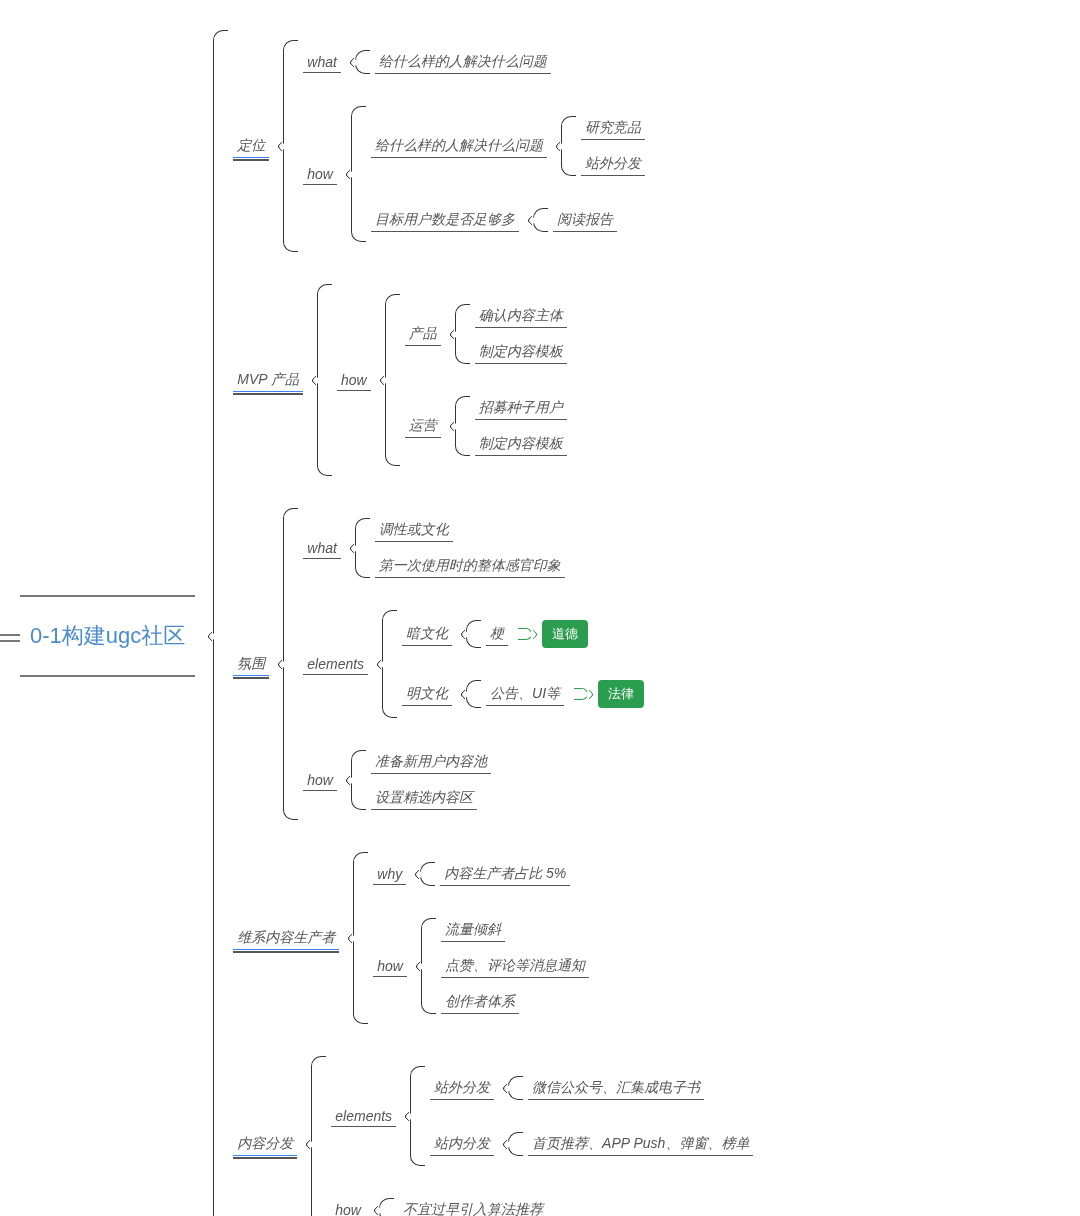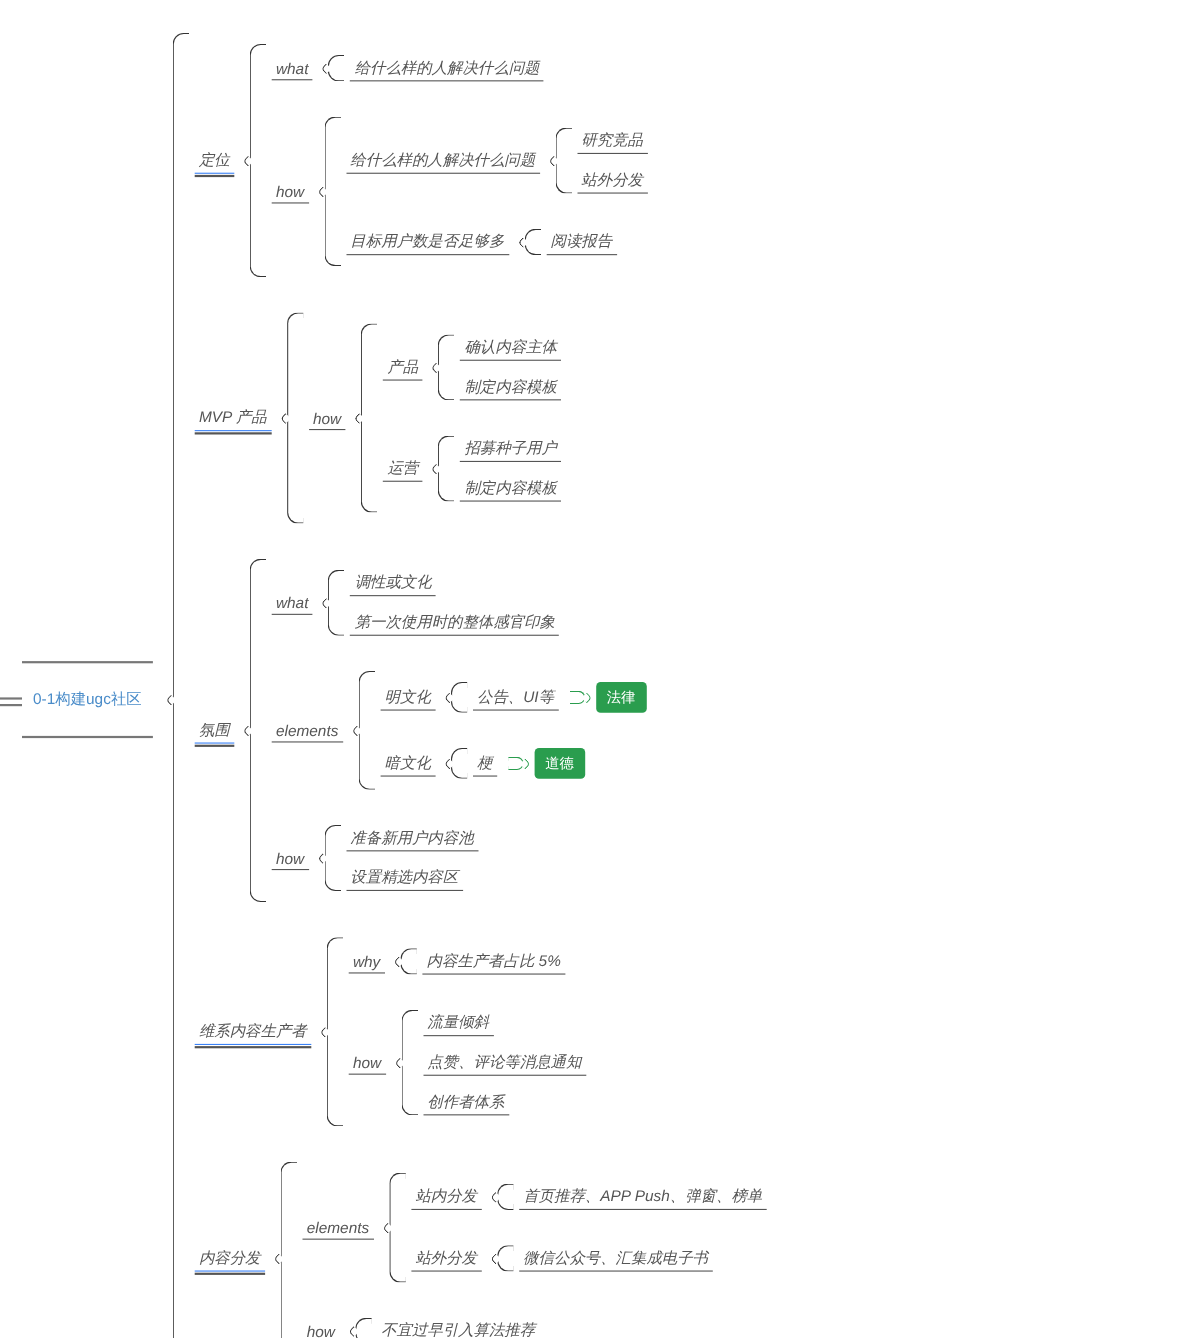--- a/index.html
+++ b/index.html
@@ -16,21 +16,21 @@
     display: flex;
     align-items: center;
   }
   .node {
     display: inline-block;
     padding: 4px 6px;
     white-space: nowrap;
   }
   .root-node {
     color: #4a8cc9;
-    font-size: 14px;
+    font-size: 22px;
     font-weight: 500;
     border-top: 2px solid #777;
     border-bottom: 2px solid #777;
     padding: 24px 10px;
     position: relative;
     margin-right: 6px;
   }
   .root-node::before {
     content: "";
     position: absolute;
@@ -229,43 +229,43 @@
               </div>
             <div class="row">
                 <span class="node sub-node">第一次使用时的整体感官印象</span>
               </div>
           </div>
         </div>
         <div class="row">
           <span class="node sub-node">elements</span>
           <div class="children">
             <div class="row">
+              <span class="node sub-node">暗文化</span>
+              <div class="children">
+                <div class="row">
+                  <span class="node sub-node">梗</span>
+                  <div class="right-brace">
+                    <div class="brace"></div>
+                    <span class="tag">道德</span>
+                  </div>
+                </div>
+              </div>
+            </div>
+            <div class="row">
               <span class="node sub-node">明文化</span>
               <div class="children">
                 <div class="row">
                   <span class="node sub-node">公告、UI等</span>
                   <div class="right-brace">
                     <div class="brace"></div>
                     <span class="tag">法律</span>
                   </div>
                 </div>
               </div>
             </div>
-            <div class="row">
-              <span class="node sub-node">暗文化</span>
-              <div class="children">
-                <div class="row">
-                  <span class="node sub-node">梗</span>
-                  <div class="right-brace">
-                    <div class="brace"></div>
-                    <span class="tag">道德</span>
-                  </div>
-                </div>
-              </div>
-            </div>
           </div>
         </div>
         <div class="row">
           <span class="node sub-node">how</span>
           <div class="children">
             <div class="row">
                 <span class="node sub-node">准备新用户内容池</span>
               </div>
             <div class="row">
                 <span class="node sub-node">设置精选内容区</span>
@@ -303,32 +303,32 @@
       </div>
     </div>
 
     <div class="row">
       <span class="node sub-node double">内容分发</span>
       <div class="children">
         <div class="row">
           <span class="node sub-node">elements</span>
           <div class="children">
             <div class="row">
+              <span class="node sub-node">站外分发</span>
+              <div class="children">
+                <div class="row">
+                    <span class="node sub-node">微信公众号、汇集成电子书</span>
+                  </div>
+              </div>
+            </div>
+            <div class="row">
               <span class="node sub-node">站内分发</span>
               <div class="children">
                 <div class="row">
                     <span class="node sub-node">首页推荐、APP Push、弹窗、榜单</span>
-                  </div>
-              </div>
-            </div>
-            <div class="row">
-              <span class="node sub-node">站外分发</span>
-              <div class="children">
-                <div class="row">
-                    <span class="node sub-node">微信公众号、汇集成电子书</span>
                   </div>
               </div>
             </div>
           </div>
         </div>
         <div class="row">
           <span class="node sub-node">how</span>
           <div class="children">
             <div class="row">
                 <span class="node sub-node">不宜过早引入算法推荐</span>

